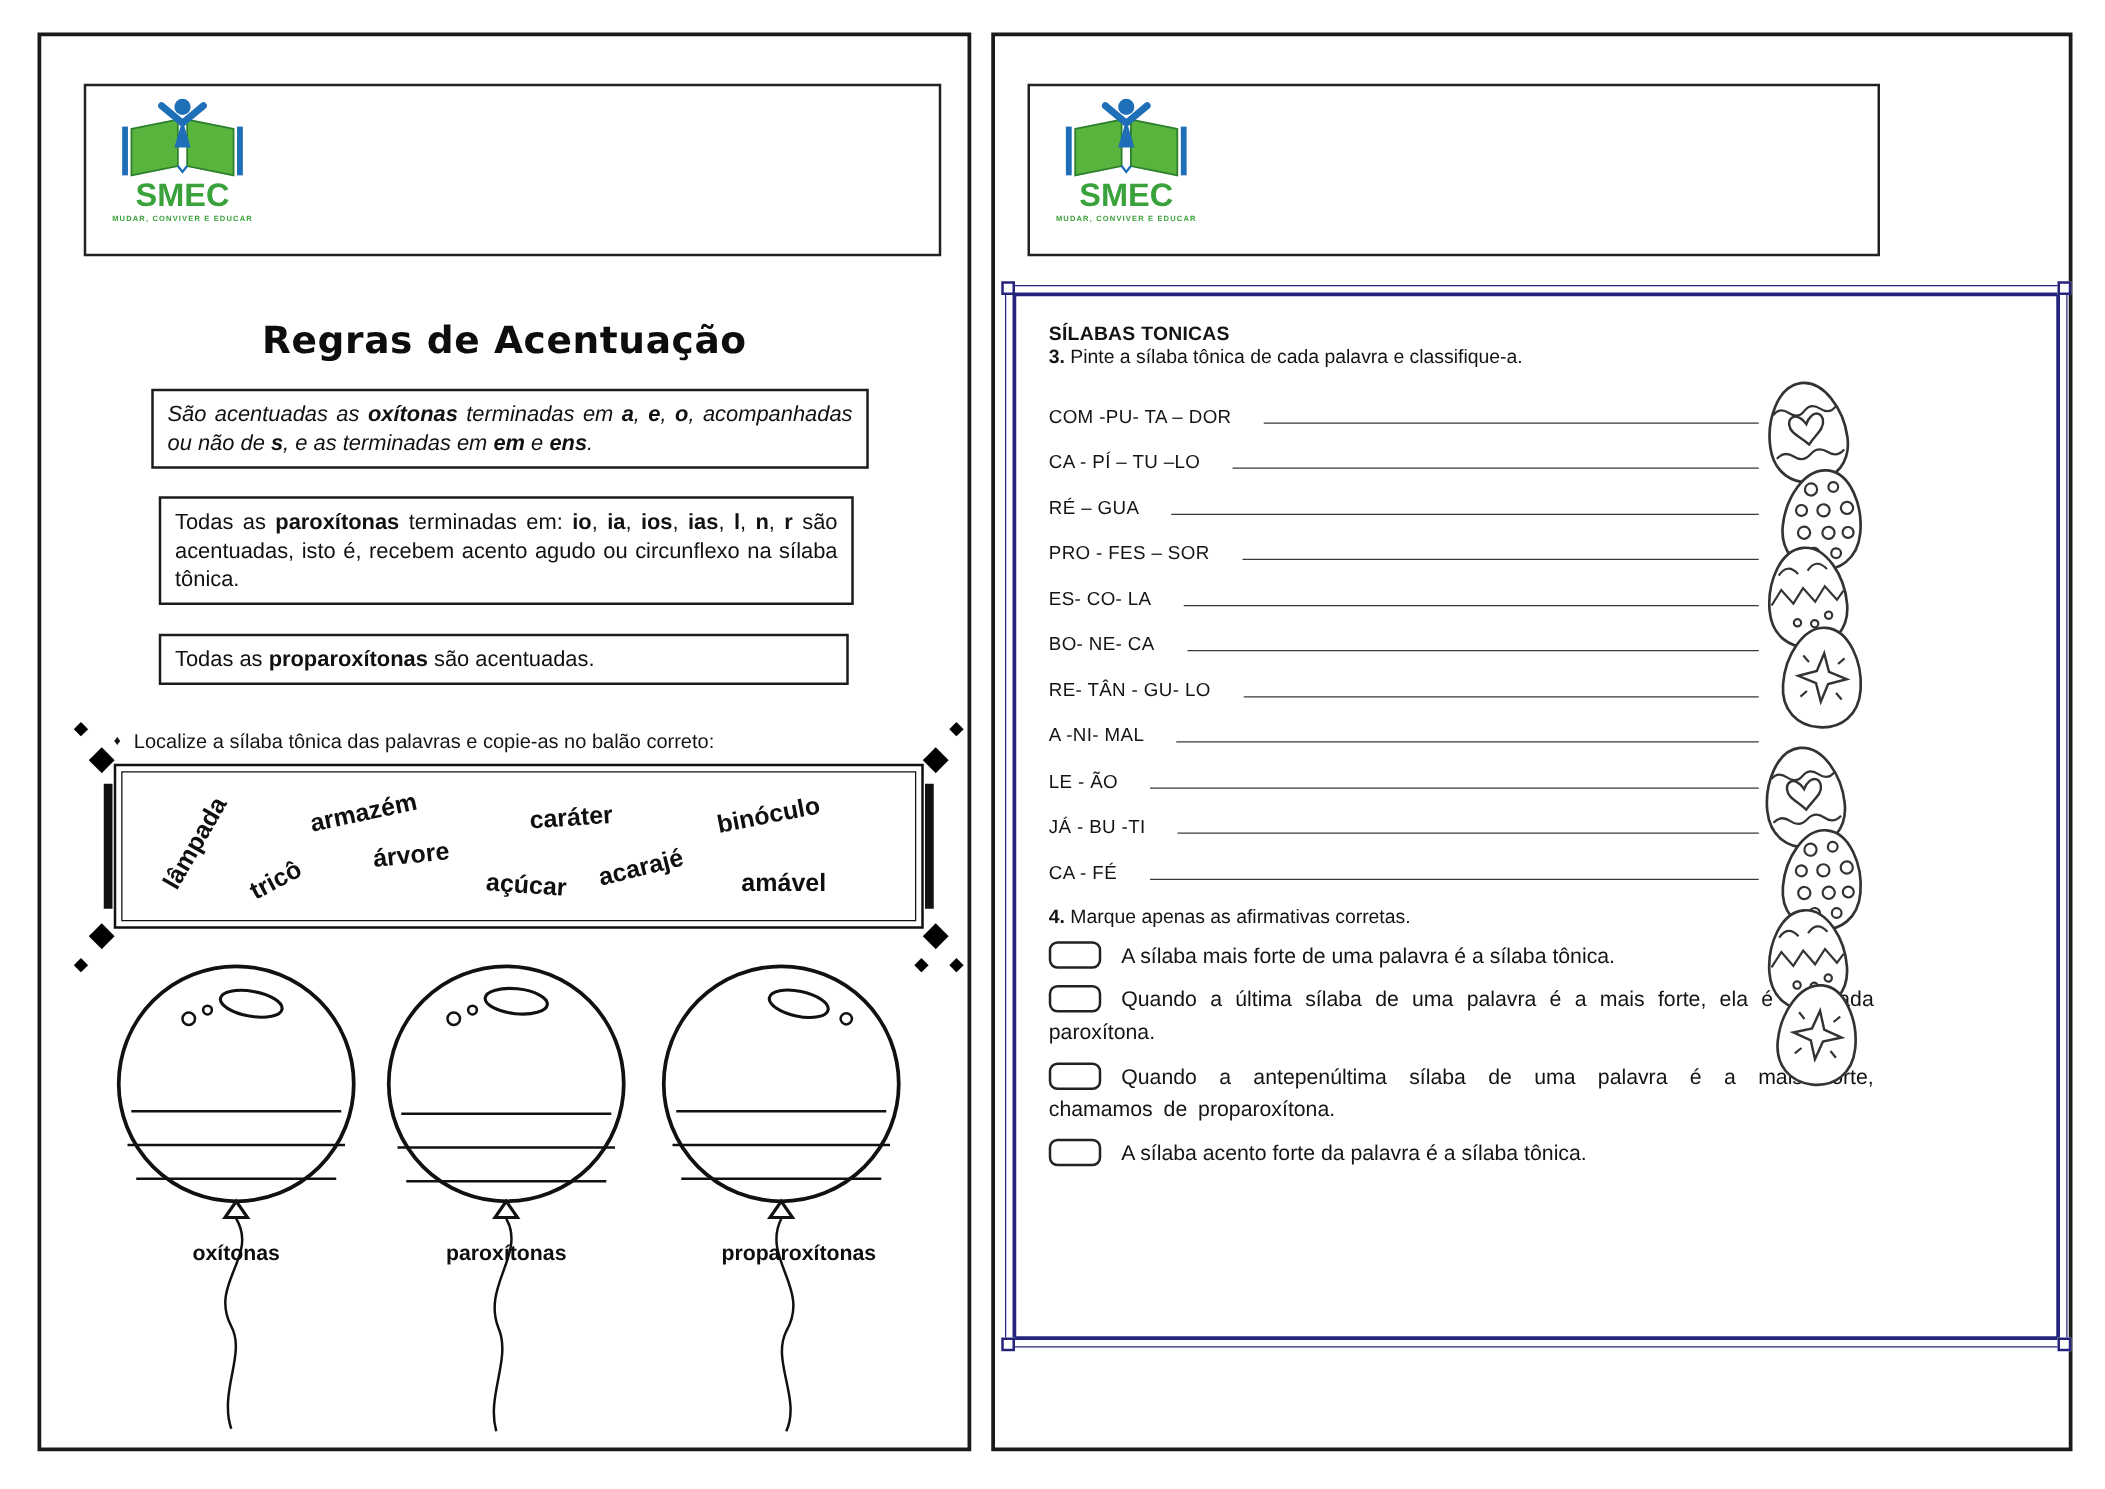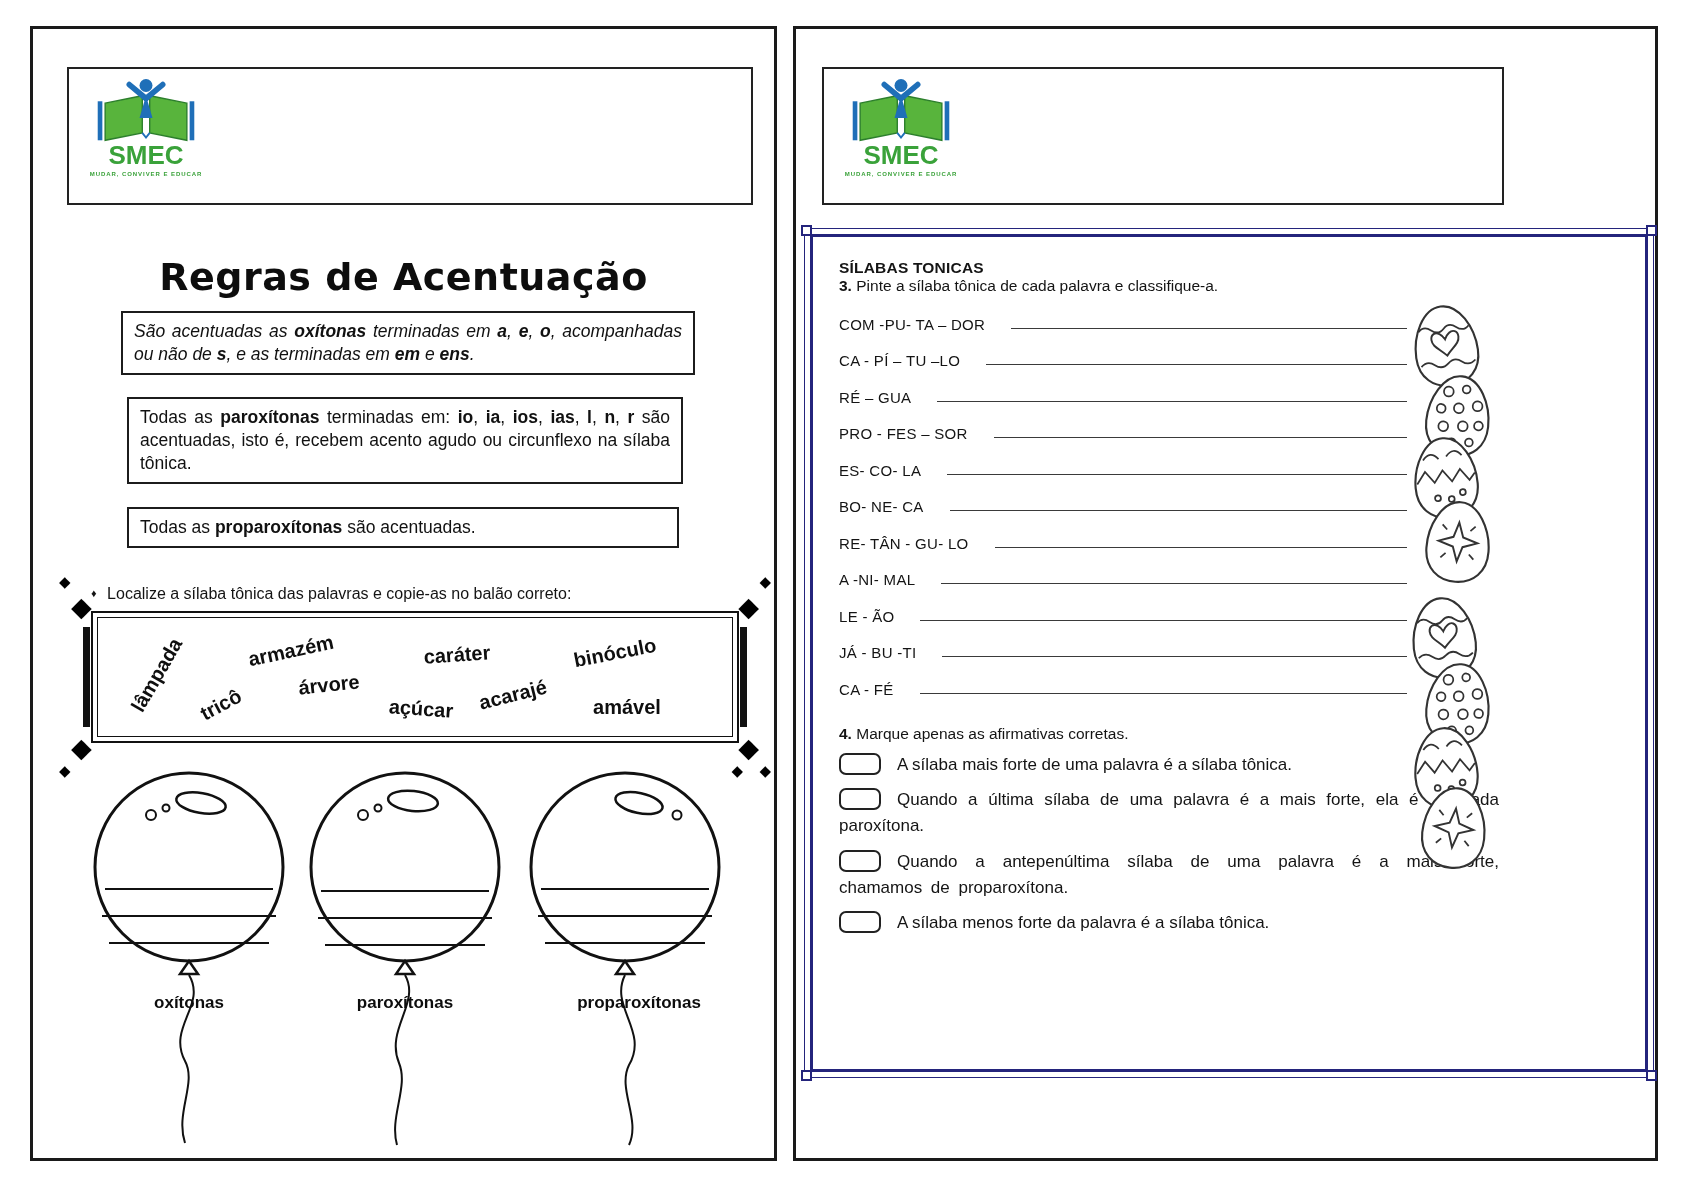--- a/index.html
+++ b/index.html
@@ -13,21 +13,21 @@
   .page-right { left: 793px; top: 26px; width: 865px; height: 1135px; }
 
   
   .hdr { position: absolute; border: 2px solid #222; background: #fff; }
   .page-left  .hdr { left: 34px; top: 38px; width: 686px; height: 138px; }
   .page-right .hdr { left: 26px; top: 38px; width: 682px; height: 138px; }
   .logo { position: absolute; left: 12px; top: 6px; }
 
   
   .main-title { position: absolute; top: 226px; left: 0; right: 0; text-align: center;
-    font-family: "DejaVu Sans", sans-serif; font-weight: 800; font-size: 38px; letter-spacing: .5px; color:#0d0d0d; }
+    font-family: "DejaVu Sans", sans-serif; font-weight: 800; font-size: 30px; letter-spacing: .5px; color:#0d0d0d; }
   .rulebox { position: absolute; border: 2px solid #1c1c1c; padding: 7px 11px;
     font-size: 17.5px; line-height: 1.32; text-align: justify; color:#111; }
   .rule-0 { left: 88px; top: 282px; width: 574px; font-style: italic; }
   .rule-1 { left: 94px; top: 368px; width: 556px; }
   .rule-2 { left: 94px; top: 478px; width: 552px; }
   .seg-b { font-weight: bold; }
 
   .instr { position: absolute; left: 58px; top: 556px; font-size: 16px; }
   .instr .bullet { font-size: 11px; vertical-align: 2px; margin-right: 6px; }
 
@@ -63,21 +63,21 @@
   
   .frame { position: absolute; left: 14px; top: 205px; width: 838px; height: 838px;
     border: 3.5px solid #24247c; outline: 1.5px solid #24247c; outline-offset: 5px; background:#fff; }
   .corner { position: absolute; width: 11px; height: 11px; border: 2.5px solid #24247c; background: #fff; }
   .corner.tl { left: -12px; top: -12px; } .corner.tr { right: -12px; top: -12px; }
   .corner.bl { left: -12px; bottom: -12px; } .corner.br { right: -12px; bottom: -12px; }
   .frame-content { position: relative; padding: 22px 26px; }
   .sec-title { font-weight: bold; font-size: 15.5px; letter-spacing: .2px; }
   .q-prompt { font-size: 15.5px; }
   .rows { margin-top: 12px; }
-  .wrow { display: flex; align-items: center; height: 36.5px; width: 568px; }
+  .wrow { display: flex; align-items: flex-end; height: 36.5px; width: 568px; }
   .wlabel { font-size: 15px; white-space: nowrap; padding-bottom: 2px; letter-spacing: .3px; }
   .wline { flex: 1; border-bottom: 1.5px solid #3a3a3a; margin-left: 26px; margin-bottom: 5px; height: 12px; }
   .q4 { margin-top: 16px; }
   .stmt { margin-top: 9px; font-size: 17px; line-height: 1.55; }
   .stmt.wrapped { width: 660px; word-spacing: 4px; text-align: justify; }
   .cbox { display: inline-block; width: 42px; height: 22px; border: 2px solid #222;
     border-radius: 7px; vertical-align: -5px; margin-right: 16px; background:#fff; }
   .egg { position: absolute; }
   .egg svg { display: block; }
   .e0 { left: 598px; top: 66px;  transform: rotate(-8deg); }
@@ -270,21 +270,21 @@
       <div class="stmt">
         <span class="cbox"></span><span>A sílaba mais forte de uma palavra é a sílaba tônica.</span>
       </div>
       <div class="stmt wrapped">
         <span class="cbox"></span><span>Quando a última sílaba de uma palavra é a mais forte, ela é chamada paroxítona.</span>
       </div>
       <div class="stmt wrapped">
         <span class="cbox"></span><span>Quando a antepenúltima sílaba de uma palavra é a mais forte, chamamos de proparoxítona.</span>
       </div>
       <div class="stmt">
-        <span class="cbox"></span><span>A sílaba menos forte da palavra é a sílaba tônica.</span>
+        <span class="cbox"></span><span>A sílaba acento forte da palavra é a sílaba tônica.</span>
       </div>
     </div>
 
     <div class="egg e0">
       <svg viewBox="0 0 72 88" width="70" height="86">
         <path d="M36 3 C55 3 68 29 68 52 C68 73 54 85 36 85 C18 85 4 73 4 52 C4 29 17 3 36 3 Z" fill="#fff" stroke="#333" stroke-width="2.2"></path>
         <path d="M10 26 Q16 20 23 26 T36 26 T49 26 T62 26" fill="none" stroke="#333" stroke-width="1.8"></path>
         <path d="M8 62 Q15 56 22 62 T36 62 T50 62 T64 62" fill="none" stroke="#333" stroke-width="1.8"></path>
         <path d="M36 54 C29 46 22 43 22 36 C22 30 27 28 31 31 C34 33 36 37 36 37 C36 37 38 33 41 31 C45 28 50 30 50 36 C50 43 43 46 36 54 Z" fill="none" stroke="#333" stroke-width="2"></path>
       </svg>

